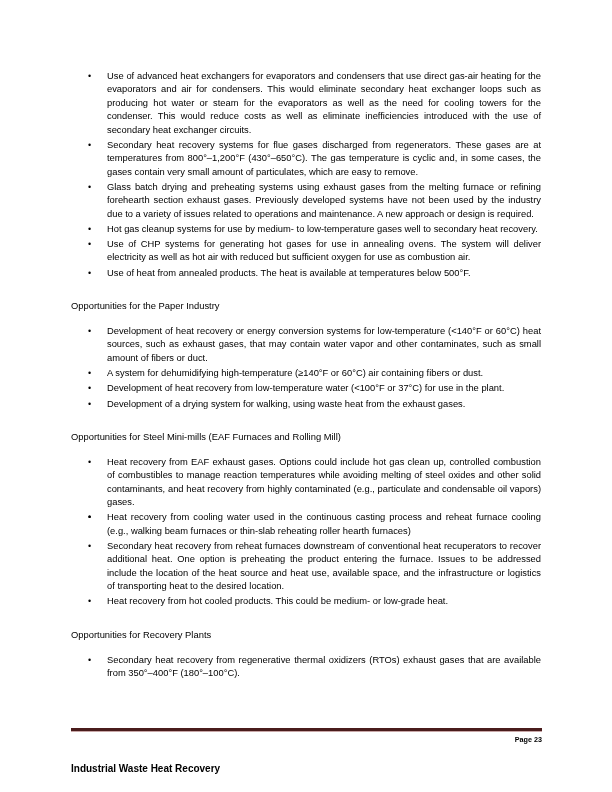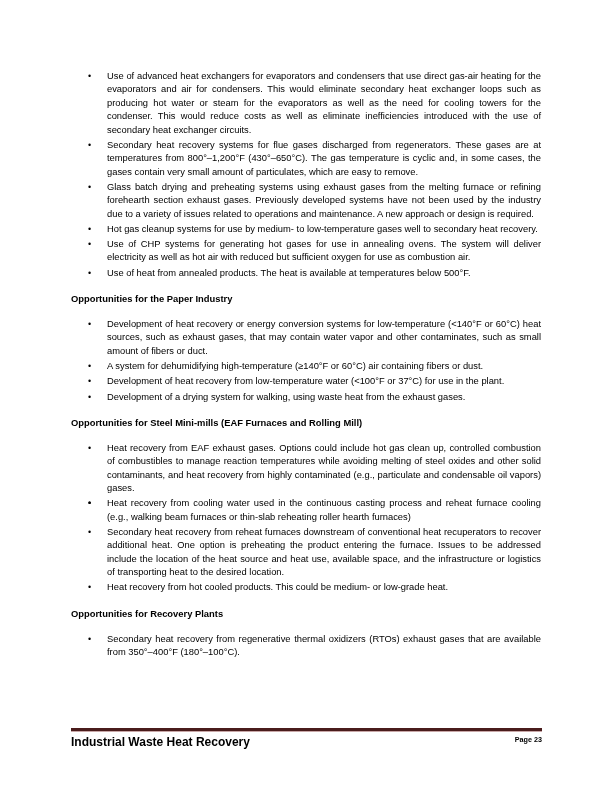--- a/index.html
+++ b/index.html
@@ -4,24 +4,24 @@
 <style>
   html, body { margin: 0; padding: 0; background: #ffffff; }
   body { width: 612px; height: 792px; position: relative; overflow: hidden;
          font-family: "Liberation Sans", sans-serif; color: #000; }
   .page { position: absolute; left: 0; top: 0; width: 612px; height: 792px; }
   .content { position: absolute; left: 71px; top: 70px; width: 470px; }
   ul.bullets { list-style: none; margin: 0; padding: 0; }
   ul.bullets li { position: relative; padding-left: 36px; font-size: 9.35px; line-height: 13.4px;
                   text-align: justify; margin: 0 0 1.8px 0; }
   ul.bullets li .bullet { position: absolute; left: 17px; top: 0; font-size: 9px; }
-  h3.section-heading { font-size: 9.4px; font-weight: bold; margin: 13px 0 13px 0; line-height: 12px; }
+  h3.section-heading { font-size: 9.4px; font-weight: normal; margin: 20px 0 13px 0; line-height: 12px; }
   .footer-rule { position: absolute; left: 71px; top: 728px; width: 471px; height: 3px; background: #4a1c1c; }
   .footer-rule-shadow { position: absolute; left: 71px; top: 731px; width: 471px; height: 1px; background: #c9a8a8; }
-  .footer-left { position: absolute; left: 71px; top: 735px; font-size: 12px; font-weight: bold; }
+  .footer-left { position: absolute; left: 71px; top: 763px; font-size: 10px; font-weight: bold; }
   .footer-right { position: absolute; right: 70px; top: 735px; font-size: 7.2px; font-weight: bold; }
 </style>
 </head>
 <body>
 
 <div class="page">
   <div class="content" id="content">
       <ul class="bullets">
         <li><span class="bullet">•</span><span>Use of advanced heat exchangers for evaporators and condensers that use direct gas-air heating for the evaporators and air for condensers. This would eliminate secondary heat exchanger loops such as producing hot water or steam for the evaporators as well as the need for cooling towers for the condenser. This would reduce costs as well as eliminate inefficiencies introduced with the use of secondary heat exchanger circuits.</span></li>
         <li><span class="bullet">•</span><span>Secondary heat recovery systems for flue gases discharged from regenerators. These gases are at temperatures from 800°–1,200°F (430°–650°C). The gas temperature is cyclic and, in some cases, the gases contain very small amount of particulates, which are easy to remove.</span></li>

